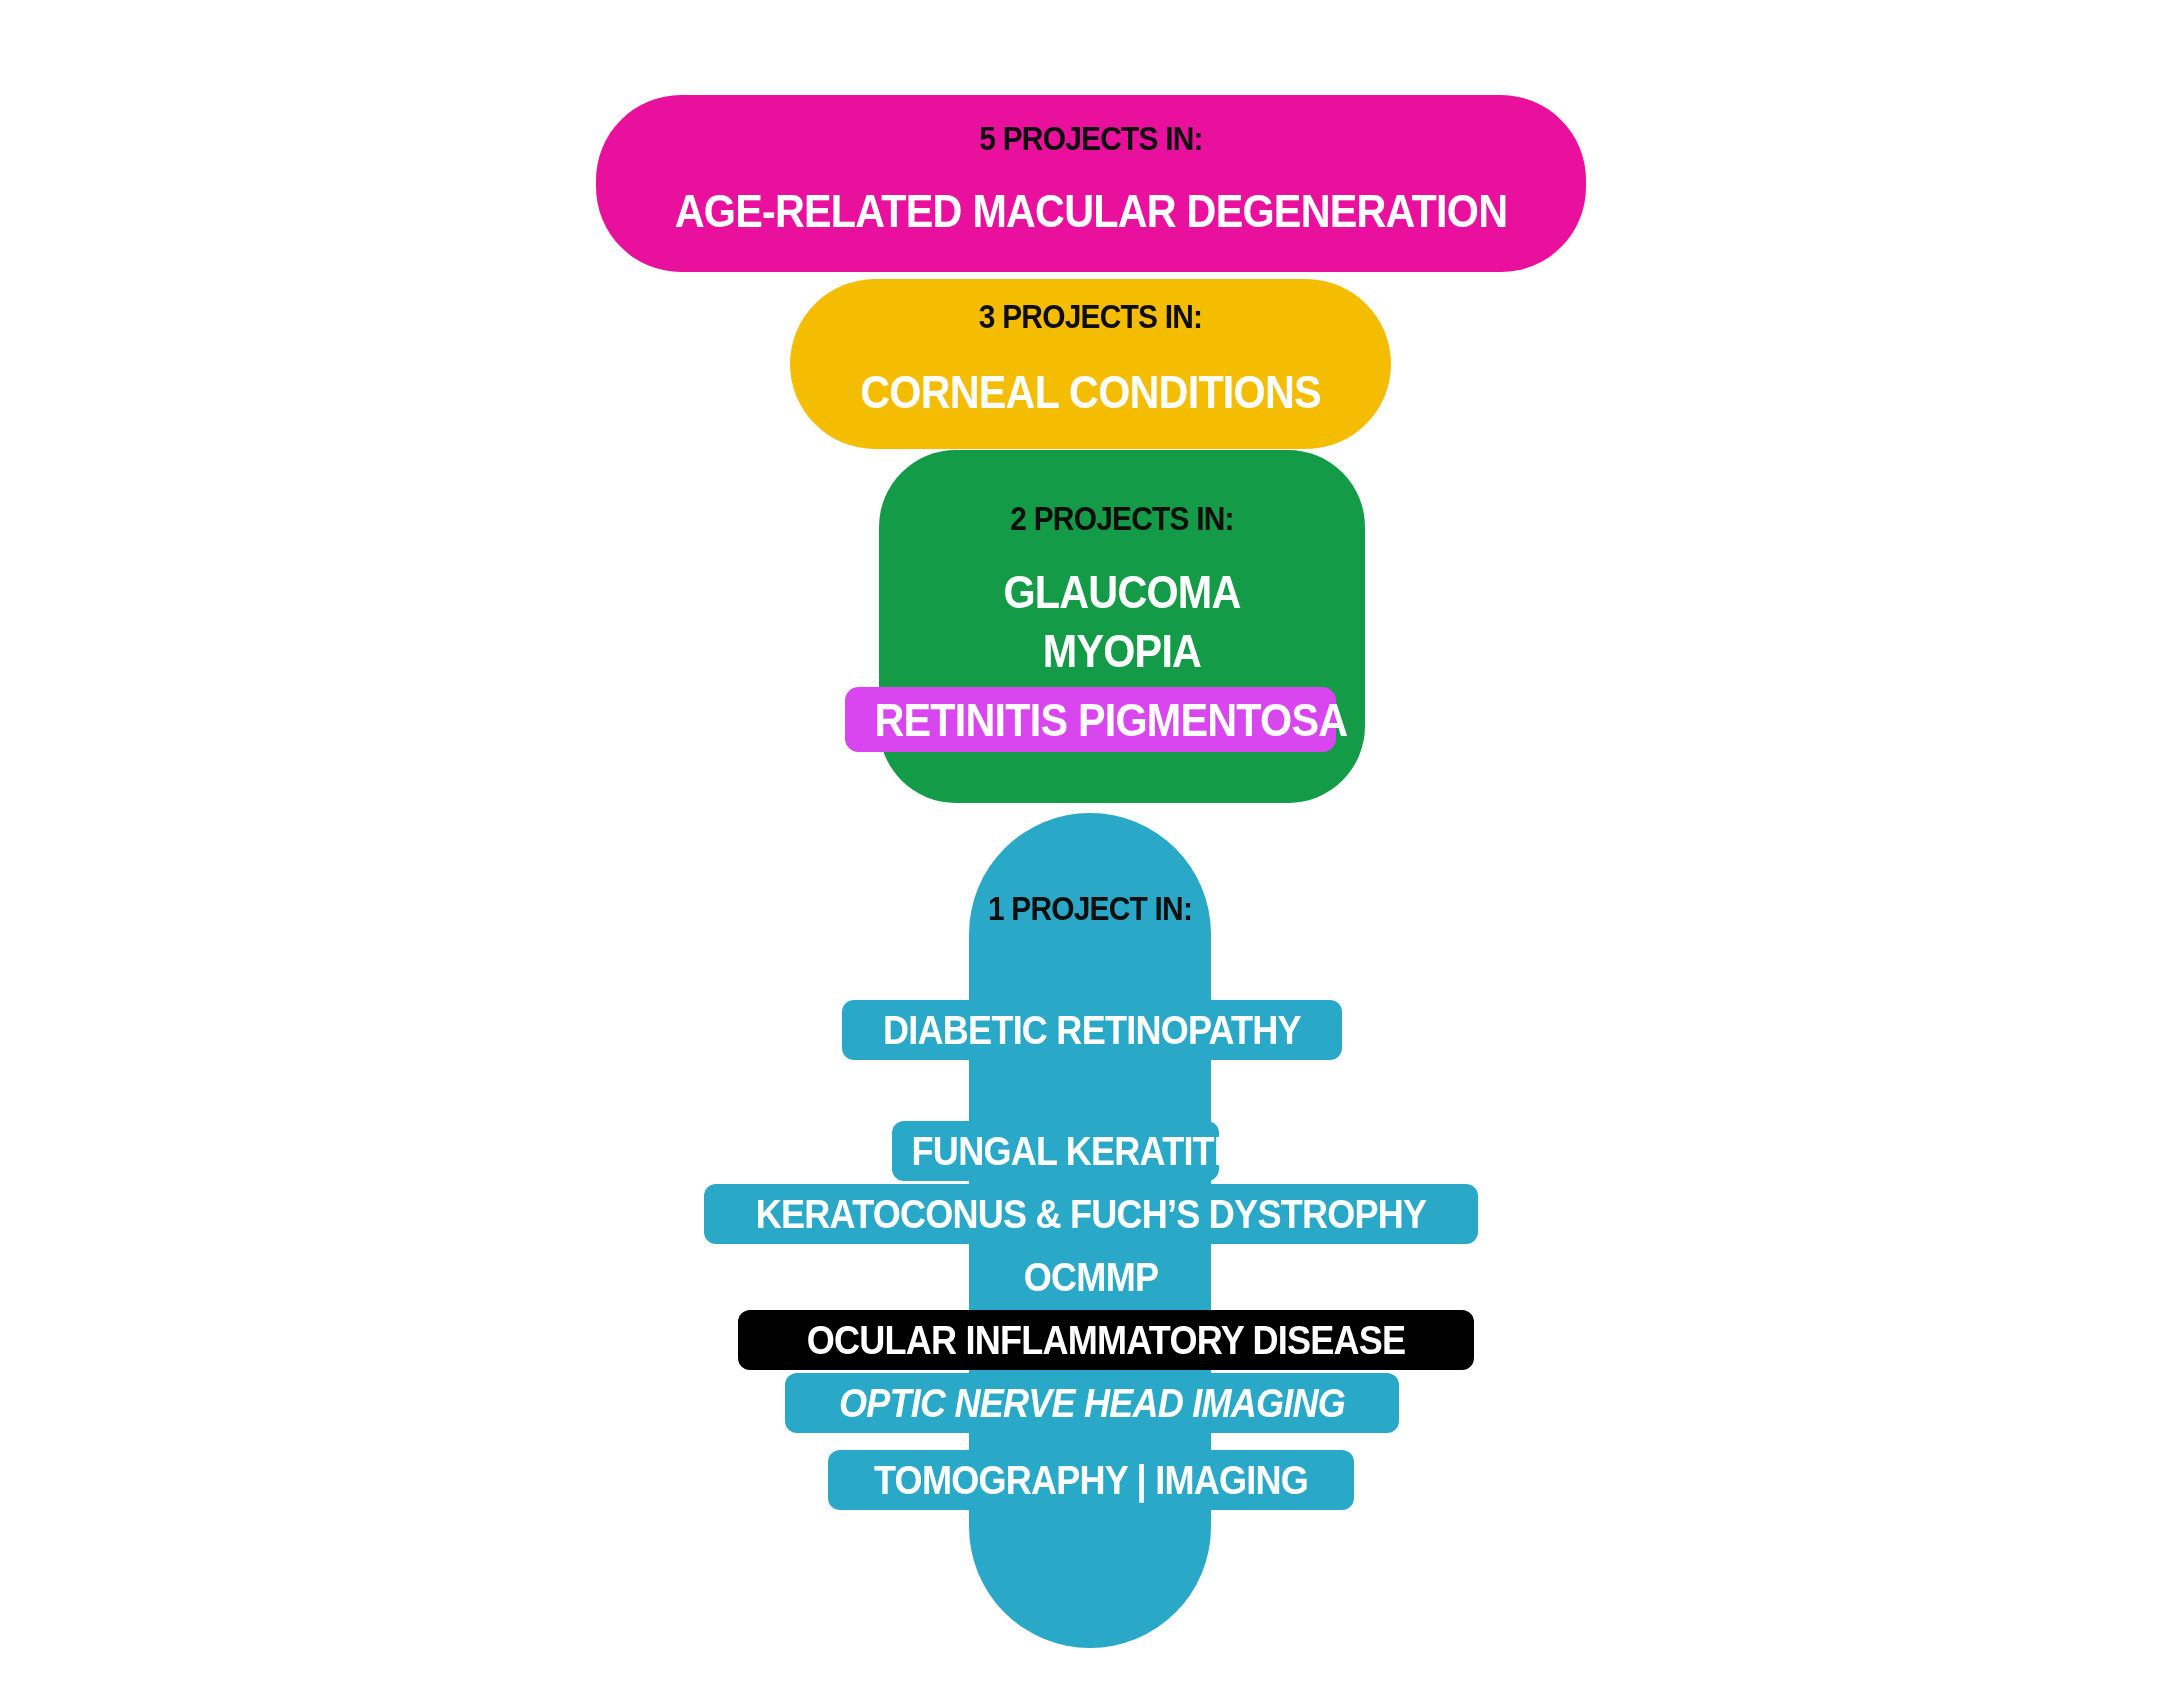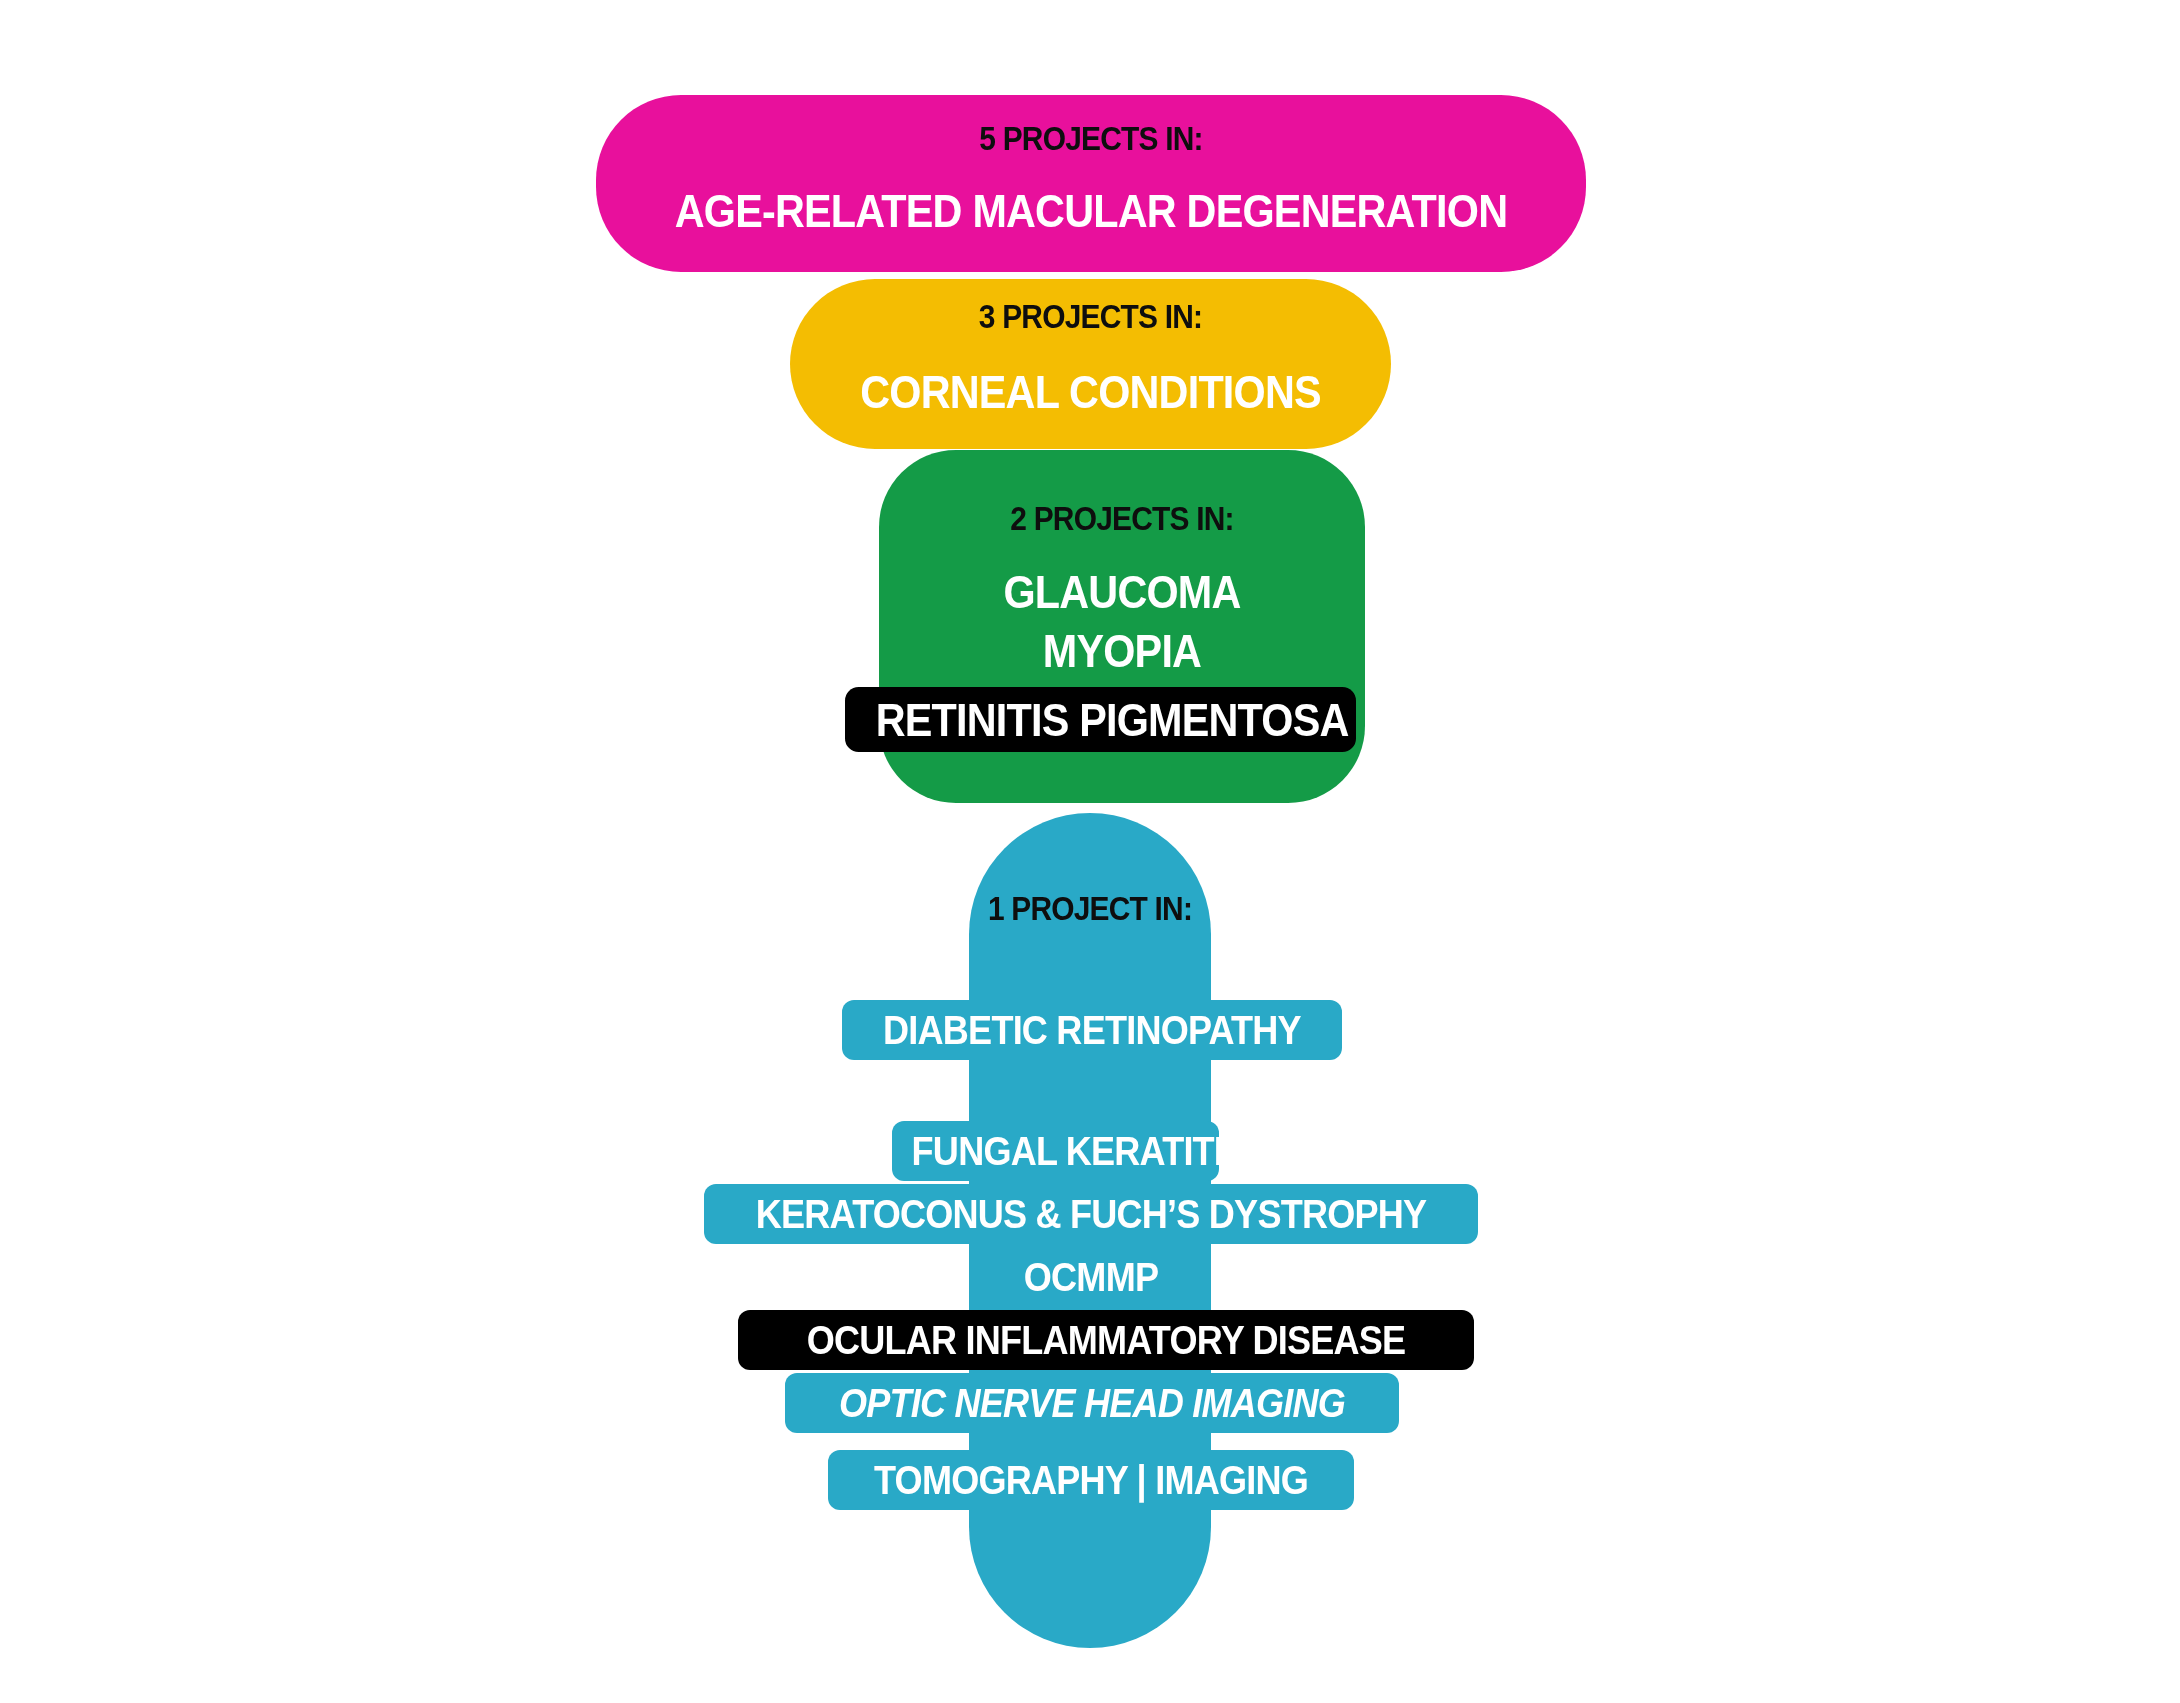--- a/index.html
+++ b/index.html
@@ -104,21 +104,21 @@
 
   <section class="box lvl2" style="background-color: rgb(244, 189, 2);">
     <div class="txt count-label">3 PROJECTS IN:</div>
     <div class="txt item-label">CORNEAL CONDITIONS</div>
   </section>
 
   <section class="box lvl3" style="background-color: rgb(20, 155, 71);">
     <div class="txt count-label">2 PROJECTS IN:</div>
     <div class="txt item-label g-item0">GLAUCOMA</div>
     <div class="txt item-label g-item1">MYOPIA</div>
-    <div class="hl-bar" style="background-color: #000000; padding-left: 20px;">
+    <div class="hl-bar" style="background-color: #d946ef;">
       <div class="txt item-label">RETINITIS PIGMENTOSA</div>
     </div>
   </section>
 
   <section class="box lvl4-column" style="background-color: rgb(41, 169, 199);">
     <div class="txt count-label">1 PROJECT IN:</div>
   </section>
 
 
   <div class="blue-bar bar-diabetic" style="background-color: rgb(41, 169, 199);">

